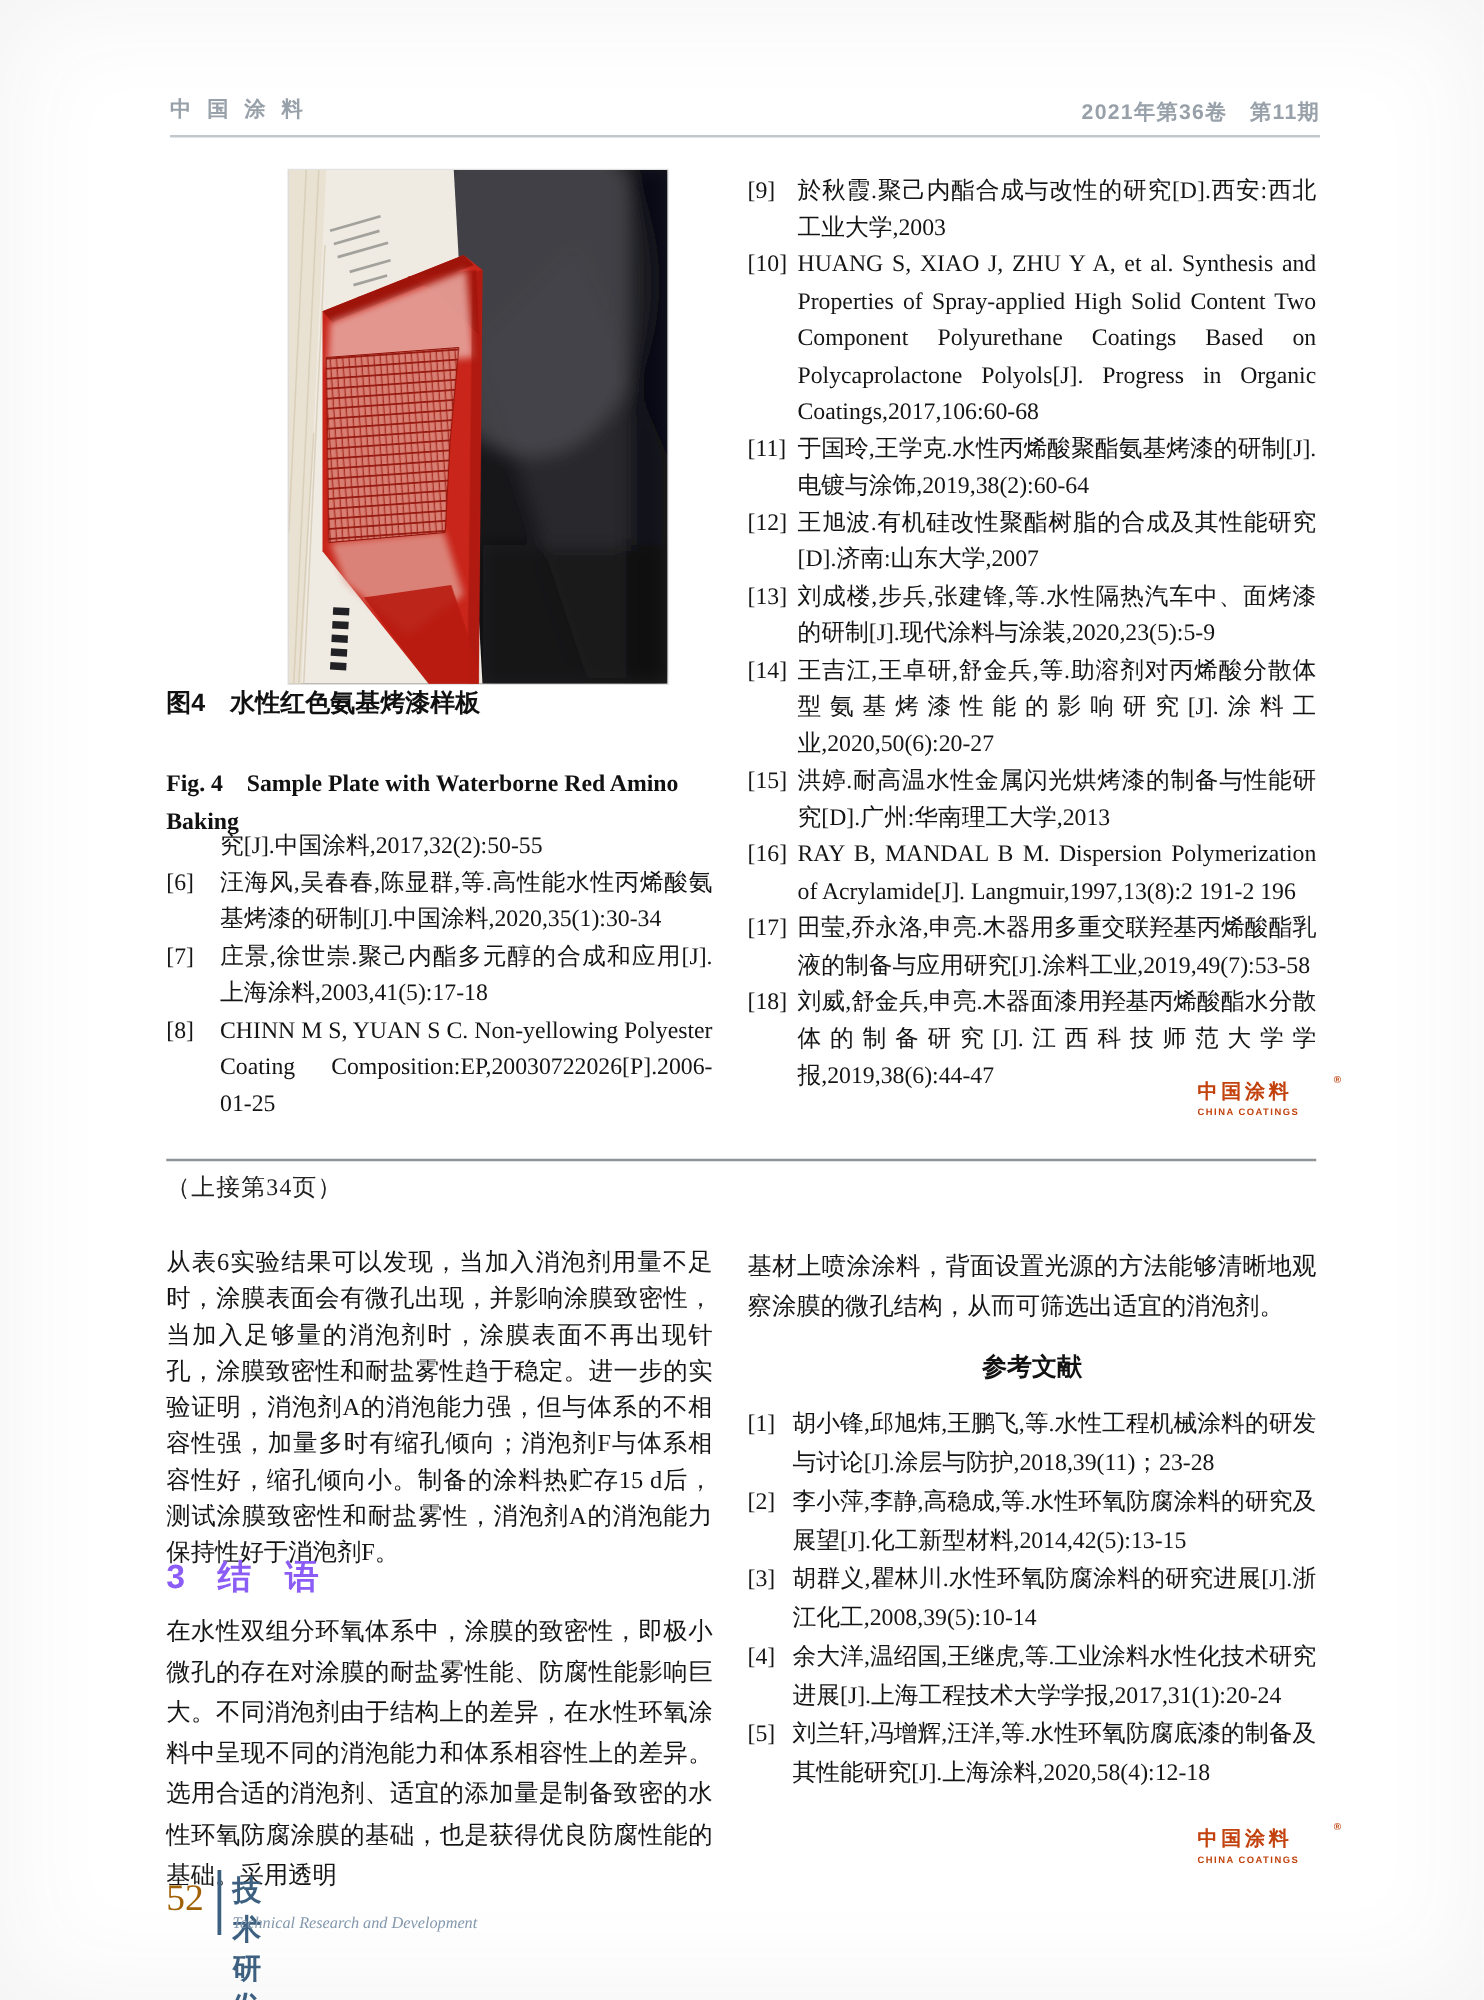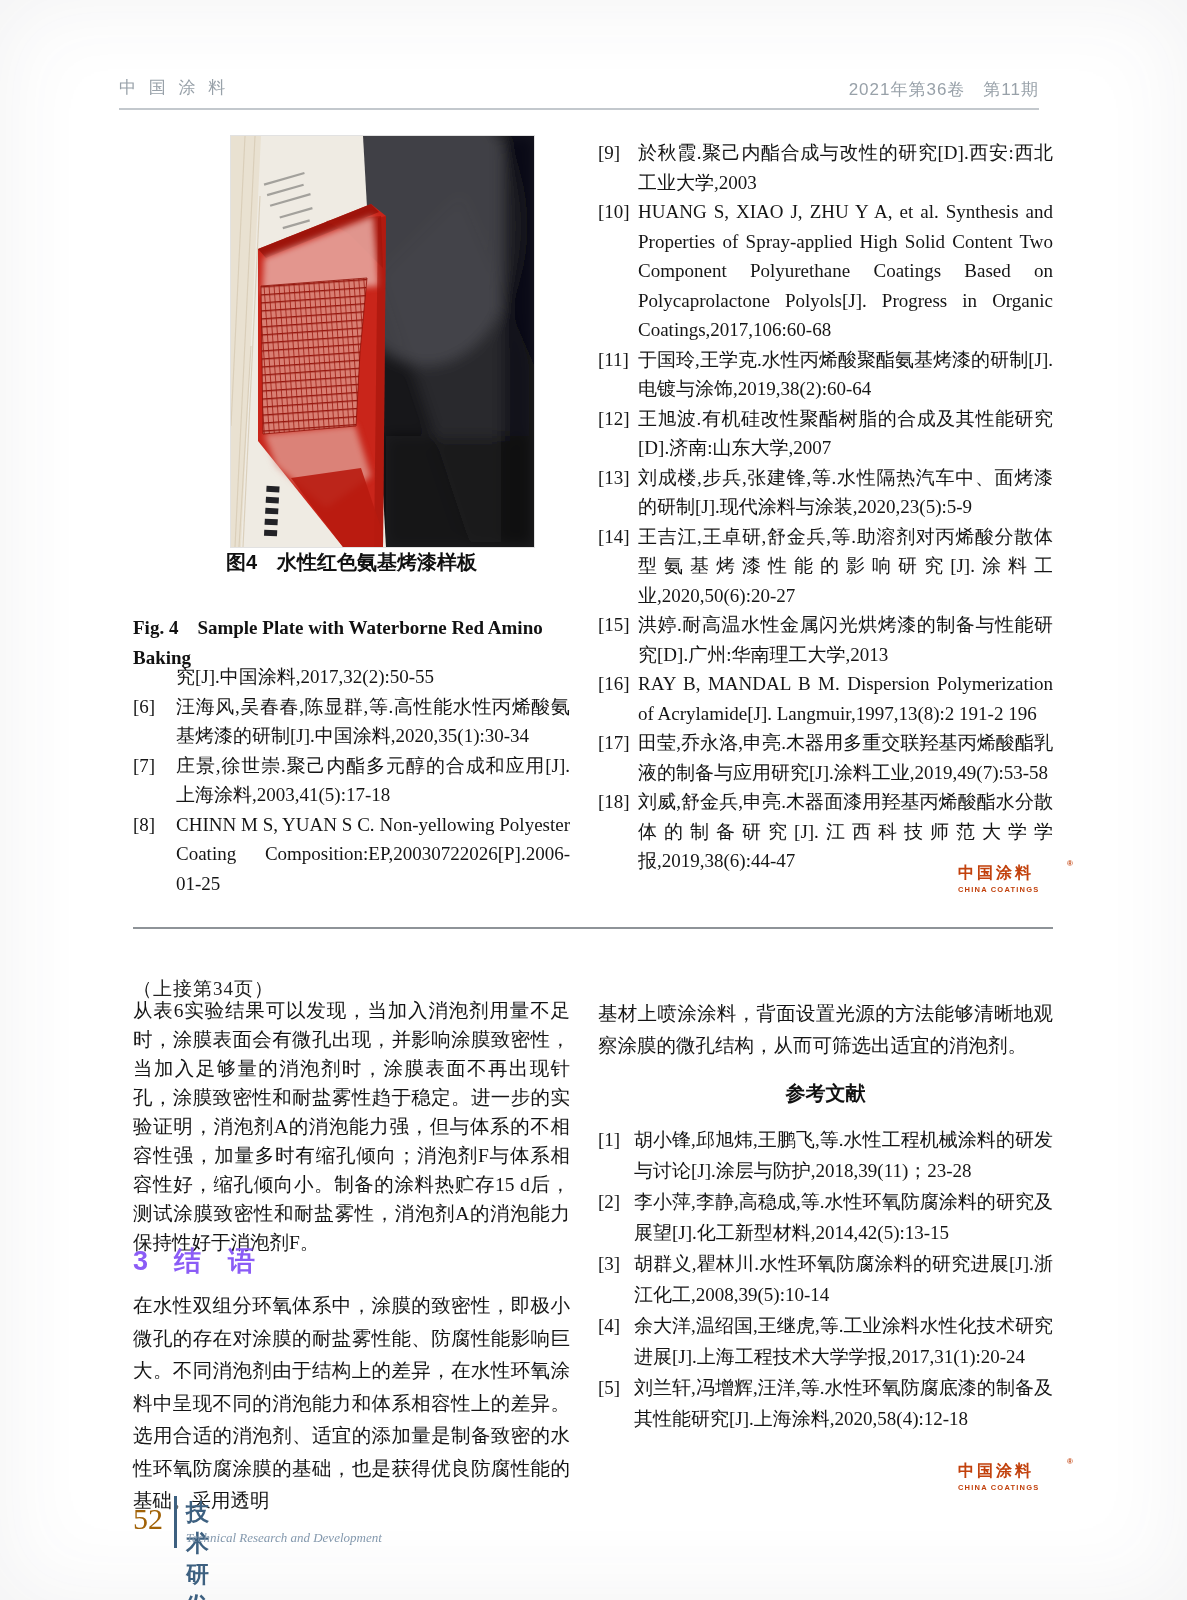--- a/index.html
+++ b/index.html
@@ -2,44 +2,44 @@
 <html lang="zh"><head>
 <meta charset="utf-8">
 <style>
   html,body{margin:0;padding:0;background:#ffffff;}
   .page{
     position:relative;width:1187px;height:1600px;background:#fff;overflow:hidden;
     font-family:"Liberation Serif","DejaVu Serif",serif;color:#1c1c1c;
     box-shadow:inset 0 0 90px rgba(70,70,80,.07);
   }
   
-  .hdr{position:absolute;left:119px;top:76px;width:920px;padding-bottom:9px;
+  .hdr{position:absolute;left:136px;top:76px;width:920px;padding-bottom:9px;
        border-bottom:2px solid #c3c8cd;color:#98a1a9;font-size:17px;
-       font-family:"Liberation Sans","DejaVu Sans",sans-serif;}
+       font-family:"Liberation Sans","DejaVu Sans",sans-serif;font-weight:bold;}
   .hdr .jn{letter-spacing:4px;}
   .hdr .iss{position:absolute;right:0;top:2px;letter-spacing:1px;}
   
   .photo{position:absolute;left:230px;top:135px;width:303px;height:411px;border:1px solid #e2e2e2;}
   
-  .cap-zh{position:absolute;left:133px;top:549px;width:437px;text-align:center;
+  .cap-zh{position:absolute;left:133px;top:549px;width:437px;text-align:left;
           font-family:"Liberation Sans","DejaVu Sans",sans-serif;font-weight:bold;
           font-size:20px;color:#111;}
   .cap-en{position:absolute;left:133px;top:581px;width:437px;text-align:left;
           font-weight:bold;font-size:19px;line-height:30px;color:#111;margin-top:32px;}
   
   .refs{position:absolute;font-size:19px;line-height:29.5px;text-align:justify;color:#151515;}
   .refs-left{left:133px;top:662px;width:437px;}
   .refs-right{left:598px;top:138px;width:455px;}
   .refs-bottom{left:598px;top:1124px;width:455px;line-height:31px;}
   .ref{position:relative;padding-left:43px;}
   .refs-right .ref{padding-left:40px;}
   .refs-bottom .ref{padding-left:36px;}
   .rno{position:absolute;left:0;top:0;}
   
-  .cont-note{position:absolute;left:133px;top:976px;font-size:19px;color:#232323;letter-spacing:1px;}
+  .cont-note{position:absolute;left:133px;top:937px;font-size:19px;color:#232323;letter-spacing:1px;}
   .divider{position:absolute;left:133px;top:927px;width:920px;height:2px;background:#8e9398;}
   .para{position:absolute;text-align:justify;color:#151515;}
   .p1{left:133px;top:996px;width:437px;font-size:19.5px;line-height:29px;}
   .p2{left:133px;top:1290px;width:437px;font-size:19.5px;line-height:32.5px;}
   .p-right{left:598px;top:998px;width:455px;font-size:19.5px;line-height:32px;}
   .indent{text-indent:2em;display:inline;}
   .sec-head{position:absolute;left:133px;top:1243px;
             font-family:"Liberation Sans","DejaVu Sans",sans-serif;font-weight:bold;
             font-size:27px;color:#8b5cf6;}
   .sec-head .no{margin-right:26px;}

